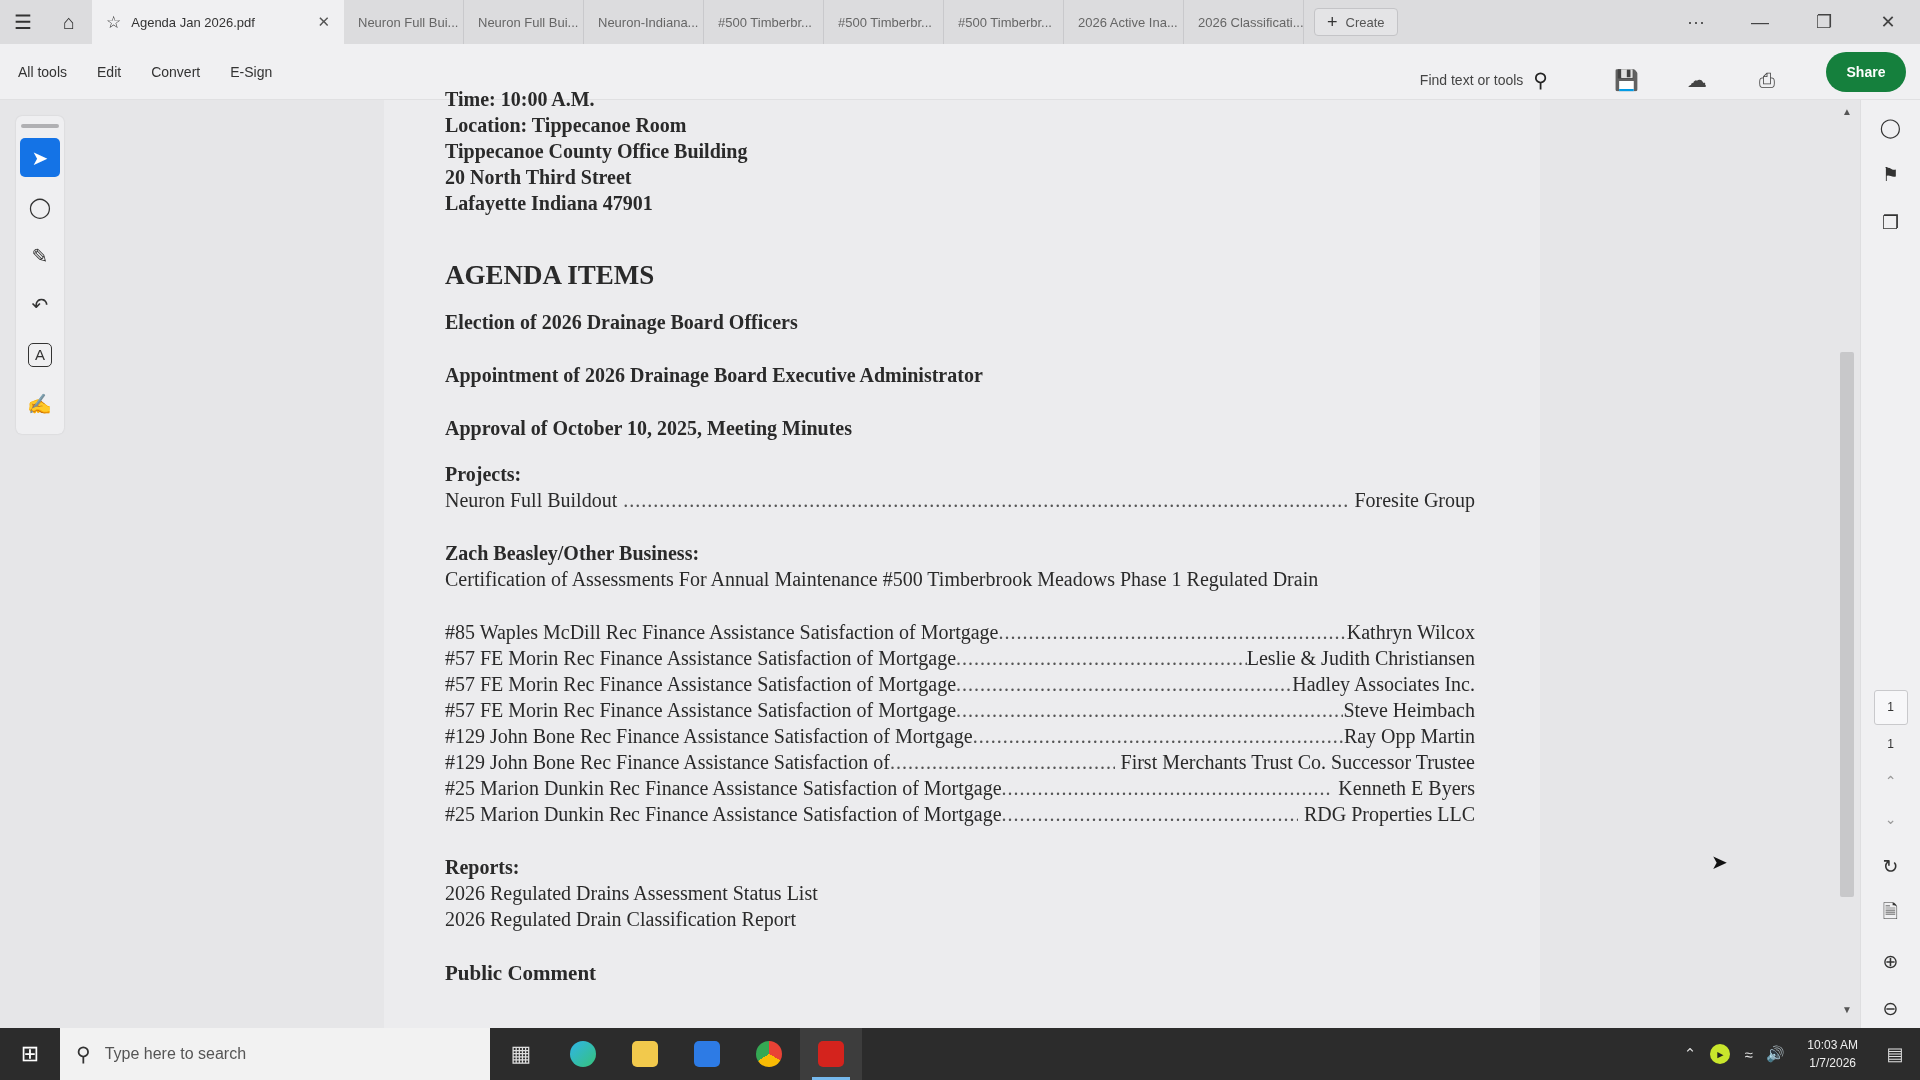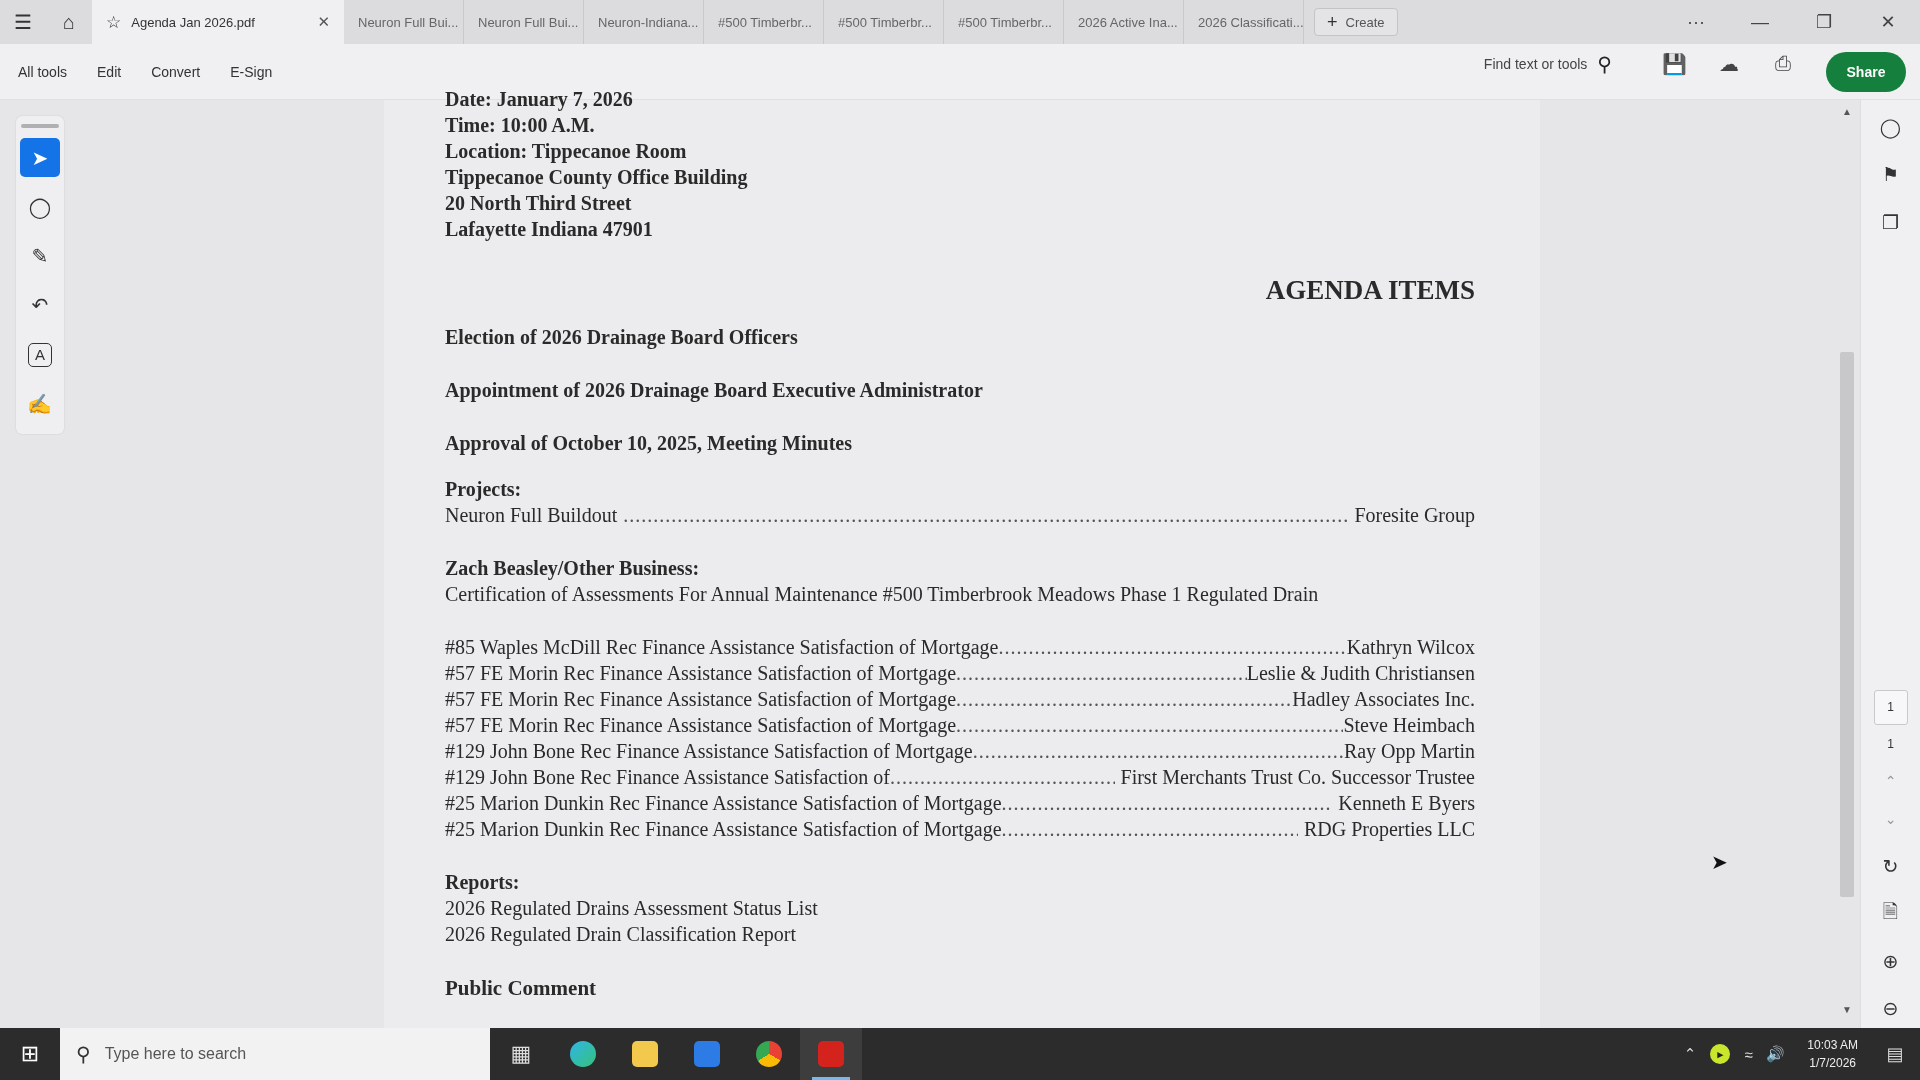--- a/index.html
+++ b/index.html
@@ -10,37 +10,37 @@
   .tab.active { background: #f0f0f2; color: #333; width: 252px; justify-content: space-between; border-right: none; }
   .tab.active .star { margin-right: 10px; font-size: 17px; }
   .tab .close { font-size: 15px; color: #555; }
   .create-btn { margin-left: 10px; height: 28px; border: 1px solid #c4c4c7; border-radius: 4px; padding: 0 12px; display: flex; align-items: center; gap: 8px; font-size: 13px; color: #555; background: #e4e4e6; }
   .create-btn .plus { font-size: 18px; color: #333; }
   .win-ctrls { margin-left: auto; display: flex; align-items: center; }
   .win-ctrls span { width: 64px; text-align: center; font-size: 18px; color: #444; }
 
   .toolbar { position: absolute; left: 0; top: 44px; width: 1920px; height: 56px; background: #f0f0f2; display: flex; align-items: center; border-bottom: 1px solid #e0e0e2; }
   .menu-item { font-size: 14px; color: #333; margin-left: 18px; margin-right: 12px; }
-  .tools-right { margin-left: auto; display: flex; align-items: flex-start; gap: 0; padding-right: 14px; }
+  .tools-right { margin-left: auto; display: flex; align-items: flex-end; gap: 16px; padding-right: 14px; }
   .find { font-size: 14px; color: #444; display: flex; align-items: center; gap: 10px; margin-right: 36px; }
   .find .mag { font-size: 20px; color: #222; }
   .tbtn { width: 54px; text-align: center; font-size: 20px; color: #444; }
   .share { width: 80px; height: 40px; border-radius: 20px; background: #15803d; color: #fff; font-size: 14px; font-weight: bold; display: flex; align-items: center; justify-content: center; margin-left: 16px; }
 
   .workspace { position: absolute; left: 0; top: 100px; width: 1920px; height: 928px; background: #e6e6e8; }
   .rail { position: absolute; left: 16px; top: 16px; width: 48px; height: 318px; background: #efeff1; border-radius: 6px; box-shadow: 0 0 2px rgba(0,0,0,0.12); display: flex; flex-direction: column; align-items: center; padding-top: 8px; }
   .rail .grip { width: 38px; height: 4px; background: #b0b0b3; border-radius: 2px; margin-bottom: 10px; }
   .rail-btn { width: 40px; height: 40px; display: flex; align-items: center; justify-content: center; font-size: 20px; color: #333; margin-bottom: 10px; border-radius: 5px; }
   .rail-btn.active { background: #1473e6; color: #fff; }
 
   .page { position: absolute; left: 384px; top: 0; width: 1156px; height: 928px; background: #ececee; }
   .doc { position: absolute; left: 61px; top: 0; width: 1030px; font-family: "Liberation Serif", serif; font-size: 20px; color: #2a2a2a; }
   .doc .b { font-weight: bold; }
   .line { height: 26px; line-height: 26px; white-space: nowrap; }
-  .heading { text-align: right; font-size: 27px; font-weight: bold; height: 40px; line-height: 40px; margin-top: 28px; }
+  .heading { text-align: left; font-size: 27px; font-weight: bold; height: 40px; line-height: 40px; margin-top: 39px; }
   .row { display: flex; height: 26px; line-height: 26px; white-space: nowrap; }
   .row .lead { flex: 1; overflow: hidden; color: #555; letter-spacing: 1px; }
   .row .lead::before { content: "......................................................................................................................................................................................................................................"; }
 
   .scrollbar { position: absolute; left: 1838px; top: 6px; width: 18px; height: 916px; }
   .scroll-up, .scroll-down { height: 18px; text-align: center; font-size: 10px; color: #555; }
   .scroll-thumb { position: absolute; left: 2px; top: 246px; width: 14px; height: 545px; background: #c8c8ca; border-radius: 2px; }
   .right-panel { position: absolute; left: 1860px; top: 0; width: 60px; height: 928px; background: #f0f0f2; border-left: 1px solid #dedee0; display: flex; flex-direction: column; align-items: center; }
   .rp-btn { width: 40px; height: 40px; display: flex; align-items: center; justify-content: center; font-size: 19px; color: #333; margin-top: 8px; }
   .page-box { width: 34px; height: 36px; border: 1px solid #c9c9cc; border-radius: 3px; background: #f7f7f9; display: flex; align-items: center; justify-content: center; font-size: 12px; color: #333; margin-top: 448px; }
@@ -117,21 +117,20 @@
     <div class="rail-btn active">➤</div>
     <div class="rail-btn">◯</div>
     <div class="rail-btn">✎</div>
     <div class="rail-btn">↶</div>
     <div class="rail-btn" style="font-size:15px;border:1.5px solid #333;width:24px;height:24px;margin:8px 8px 18px;">A</div>
     <div class="rail-btn">✍</div>
   </div>
 
   <div class="page">
     <div class="doc" style="top:-14px;">
-      <div class="line b">Date: January 7, 2026</div>
       <div class="line b">Time: 10:00 A.M.</div>
       <div class="line b">Location: Tippecanoe Room</div>
       <div class="line b">Tippecanoe County Office Building</div>
       <div class="line b">20 North Third Street</div>
       <div class="line b">Lafayette Indiana 47901</div>
 
       <div class="heading">AGENDA ITEMS</div>
 
       <div class="line b" style="margin-top:14px;">Election of 2026 Drainage Board Officers</div>
       <div class="line b" style="margin-top:27px;">Appointment of 2026 Drainage Board Executive Administrator</div>

